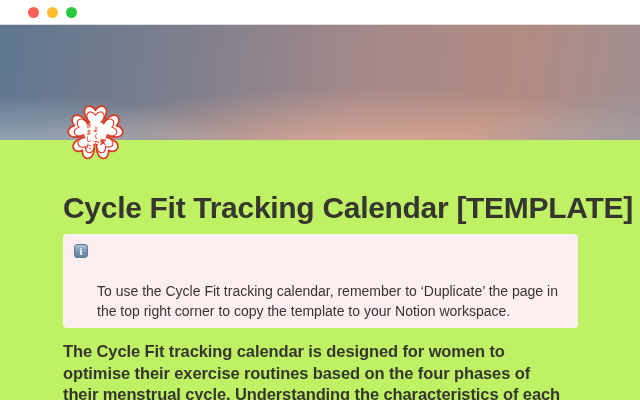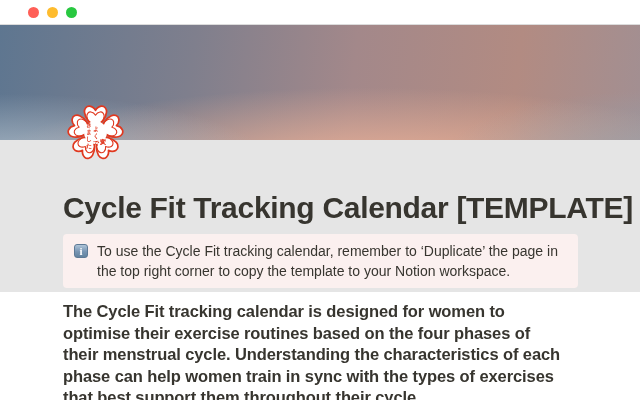--- a/index.html
+++ b/index.html
@@ -1,19 +1,19 @@
 <!DOCTYPE html>
 <html><head>
 <meta charset="utf-8">
 <style>
   * { margin: 0; padding: 0; box-sizing: border-box; }
   html, body { width: 640px; height: 400px; overflow: hidden; }
   body { font-family: "Liberation Sans", sans-serif; background: #ffffff; }
 
-  .window { position: relative; width: 640px; height: 292px; background: #e5e5e5; }
+  .window { position: relative; width: 640px; height: 400px; background: #bef264; }
 
   
   .titlebar {
     position: absolute; top: 0; left: 0; right: 0; height: 24px;
     background: #ffffff; display: flex; align-items: center; padding-left: 28px;
     z-index: 5;
   }
   .traffic-lights { display: flex; gap: 8px; }
   .light { width: 11px; height: 11px; border-radius: 50%; border: none; padding: 0; cursor: pointer; }
   .light.close { background: #ff5f57; }
@@ -63,21 +63,21 @@
   }
   .info-emoji {
     flex: 0 0 auto; width: 14px; height: 14px; margin-top: 3px;
     border-radius: 3px;
     background: linear-gradient(180deg, #aec4d8 0%, #7795b3 55%, #62839f 100%);
     border: 0.5px solid #5d7a96;
     color: #ffffff; font-family: "Liberation Serif", serif; font-weight: 700;
     font-size: 11px; line-height: 13px; text-align: center; font-style: normal;
   }
   .callout-text {
-    font-size: 14px; line-height: 20px; color: #37352f; font-weight: 400;
+    font-size: 14px; line-height: 20px; color: #37352f; font-weight: 400; margin-top: 40px;
   }
 
   
   .body-paragraph {
     margin-top: 13px; width: 500px;
     font-size: 16.5px; line-height: 21.5px; font-weight: 700;
     color: #37352f; letter-spacing: -0.1px;
   }
 </style>
 </head>

